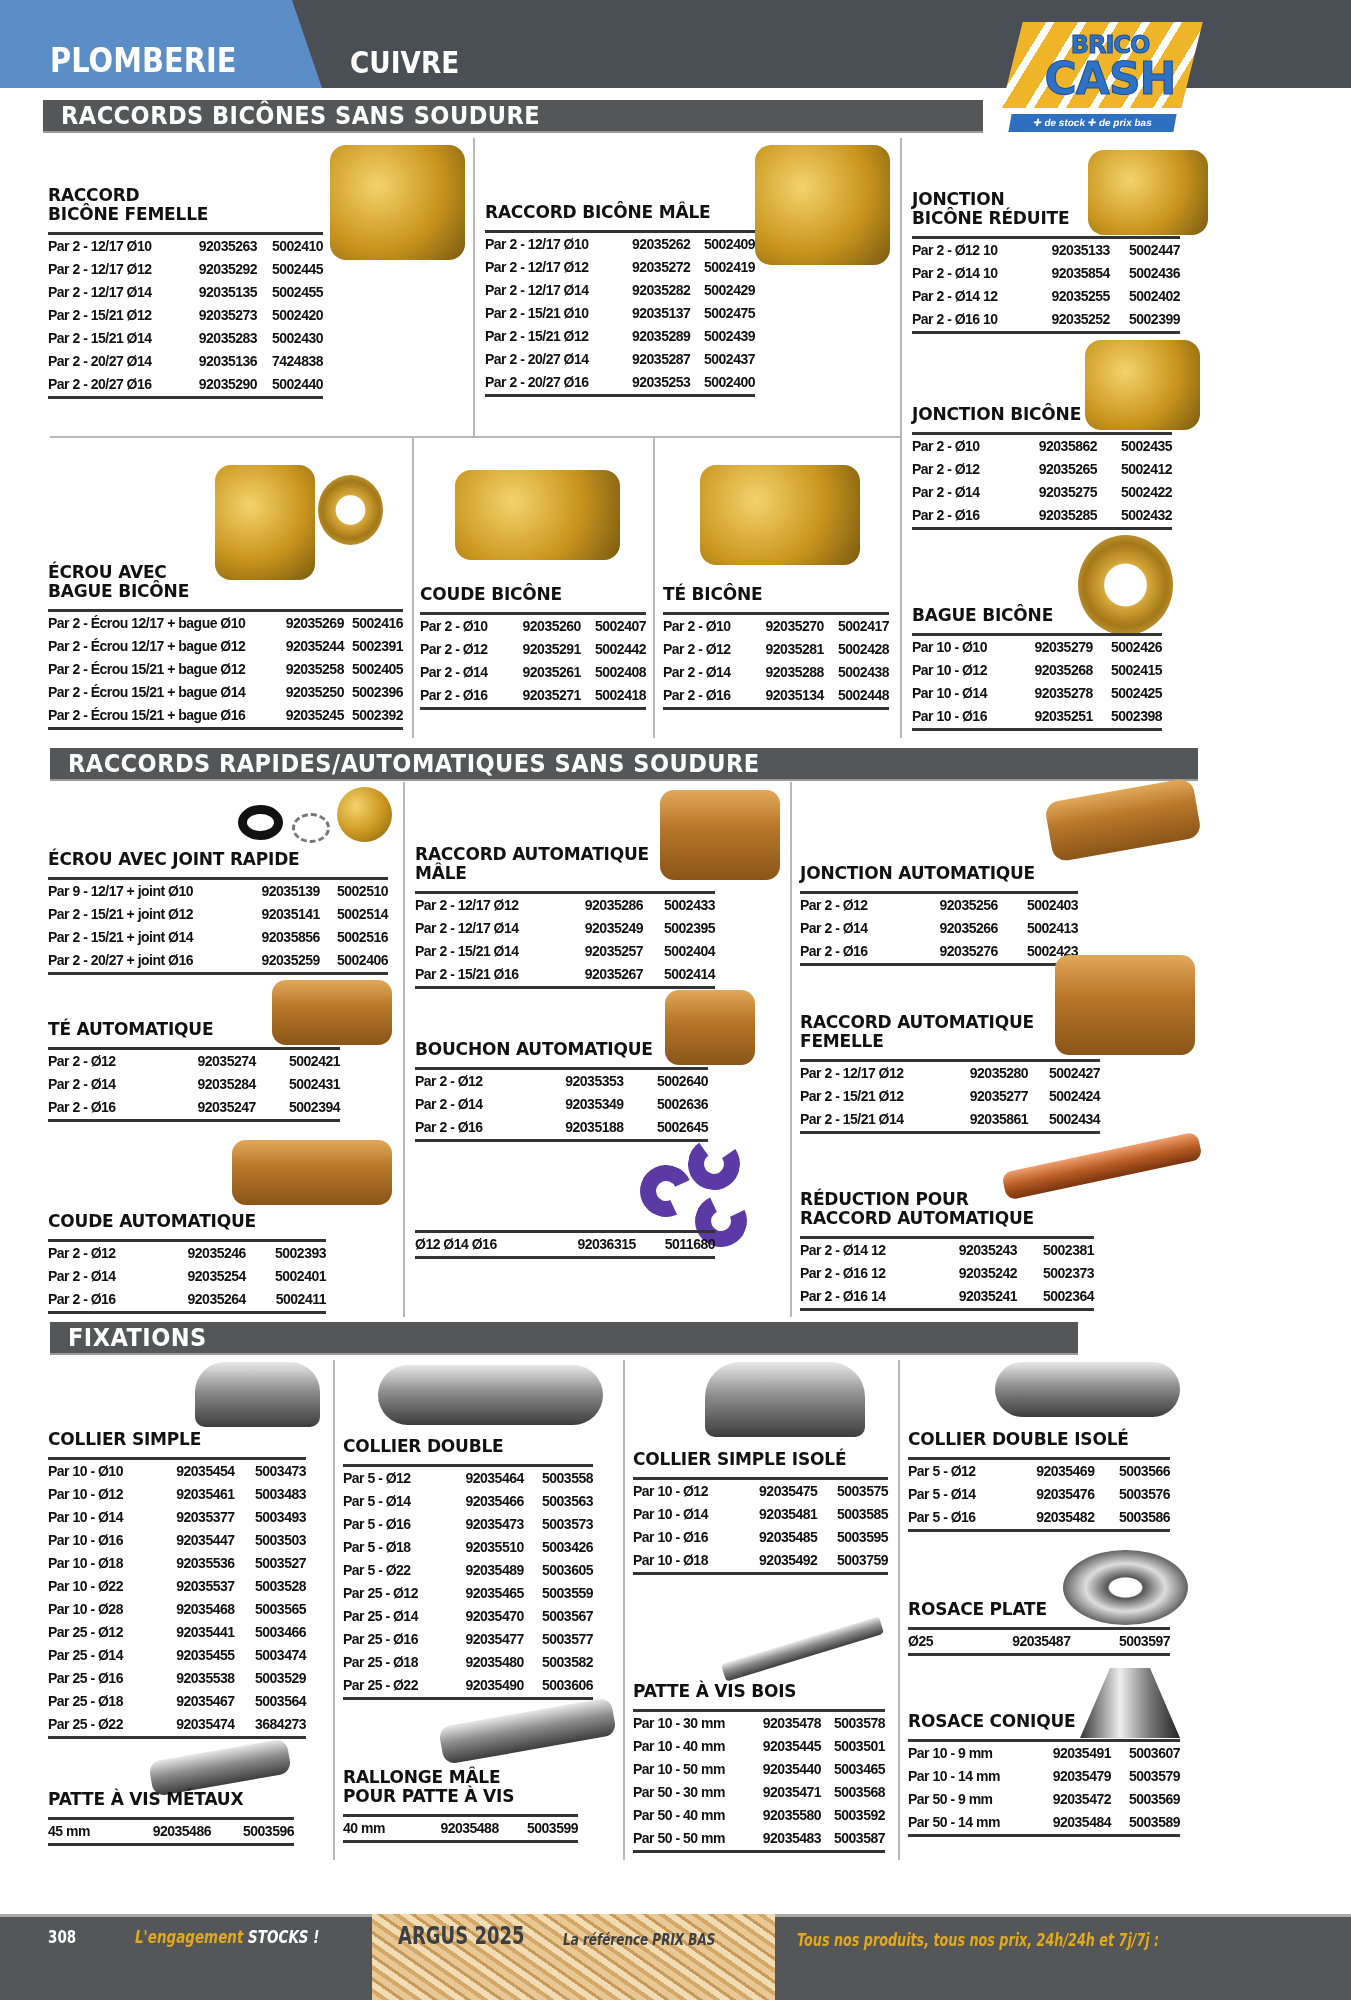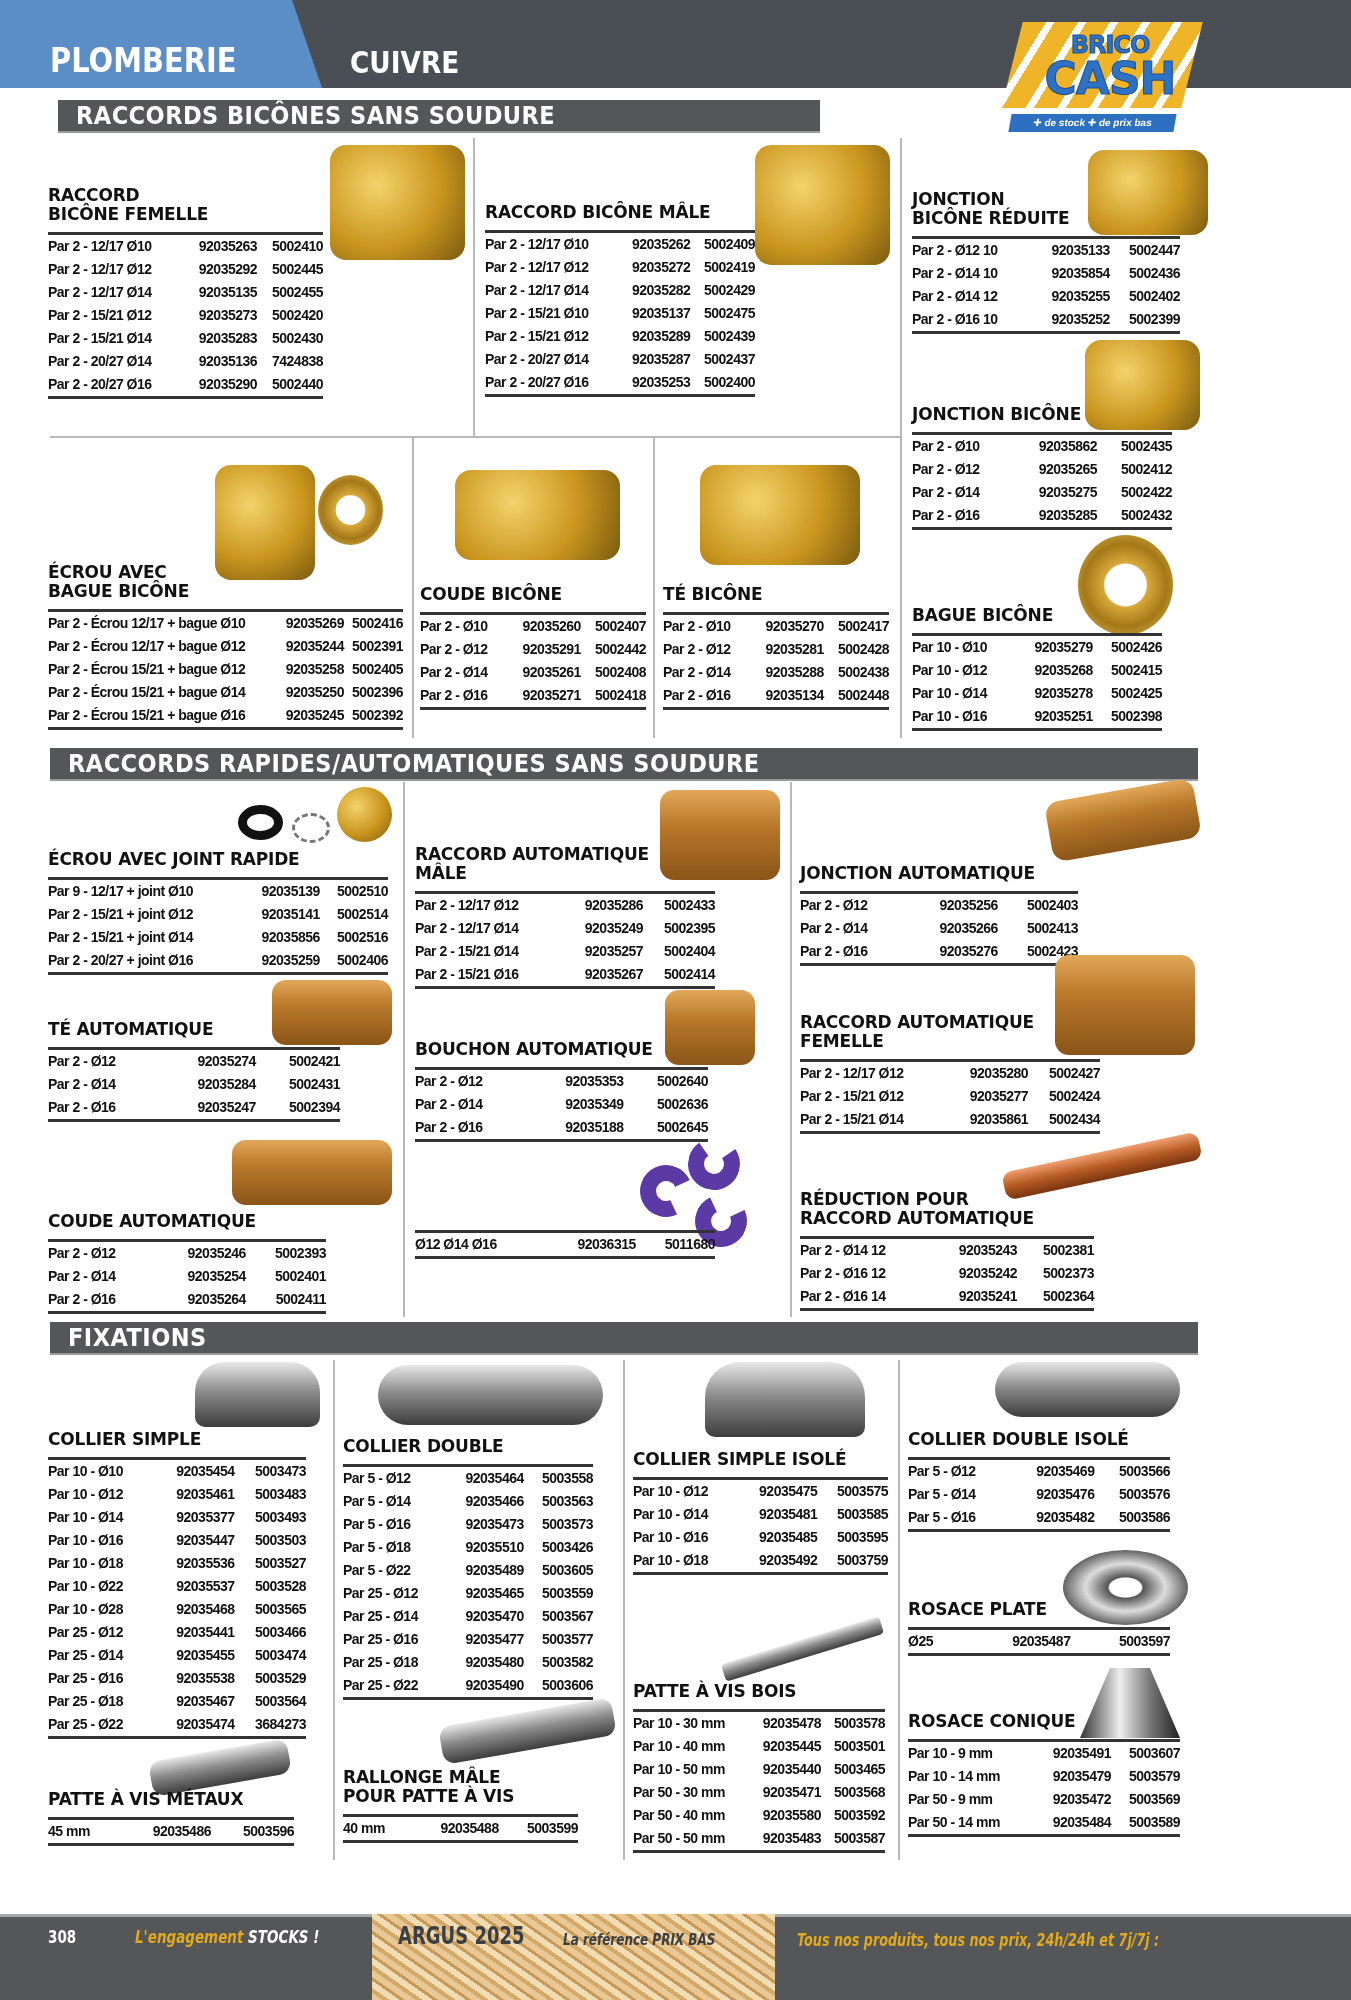--- a/index.html
+++ b/index.html
@@ -39,21 +39,21 @@
 <div class="toptab"></div>
 <div class="top-title" style="left:50px">PLOMBERIE</div>
 <div class="top-title" style="left:350px;font-size:31px;top:44px">CUIVRE</div>
 <div class="logo">
   <div class="stripes"></div>
   <div class="w1">BRICO</div>
   <div class="w2">CASH</div>
   <div class="tag">✚ de stock ✚ de prix bas</div>
 </div>
 
-<div class="band" style="left:58px;top:100px;width:762px"><span>RACCORDS BICÔNES SANS SOUDURE</span></div>
+<div class="band" style="left:43px;top:100px;width:940px"><span>RACCORDS BICÔNES SANS SOUDURE</span></div>
 <div class="vline" style="left:473px;top:138px;height:298px"></div>
 <div class="vline" style="left:900px;top:138px;height:600px"></div>
 <div class="hline" style="left:50px;top:436px;width:850px"></div>
 <div class="vline" style="left:412px;top:438px;height:300px"></div>
 <div class="vline" style="left:653px;top:438px;height:300px"></div>
 
 <div class="prod brass" style="left:330px;top:145px;width:135px;height:115px"></div>
 <div class="block" style="left:48px;top:186px">
   <h3>RACCORD
 BICÔNE FEMELLE</h3>
@@ -543,21 +543,21 @@
         </tr>
         <tr>
           <td class="c1">Par 2 - Ø16 14</td>
           <td class="c2">92035241</td>
           <td class="c3">5002364</td>
         </tr>
       </tbody>
     </table>
 </div>
 
-<div class="band" style="left:50px;top:1322px;width:1148px"><span>FIXATIONS</span></div>
+<div class="band" style="left:50px;top:1322px;width:1028px"><span>FIXATIONS</span></div>
 <div class="vline" style="left:333px;top:1360px;height:500px"></div>
 <div class="vline" style="left:623px;top:1360px;height:500px"></div>
 <div class="vline" style="left:898px;top:1360px;height:500px"></div>
 
 <div class="prod steel" style="left:195px;top:1362px;width:125px;height:65px;border-radius:30px 30px 10px 10px"></div>
 <div class="block" style="left:48px;top:1430px">
   <h3>COLLIER SIMPLE</h3>
   <table style="width:258px">
       <tbody>
         <tr>

